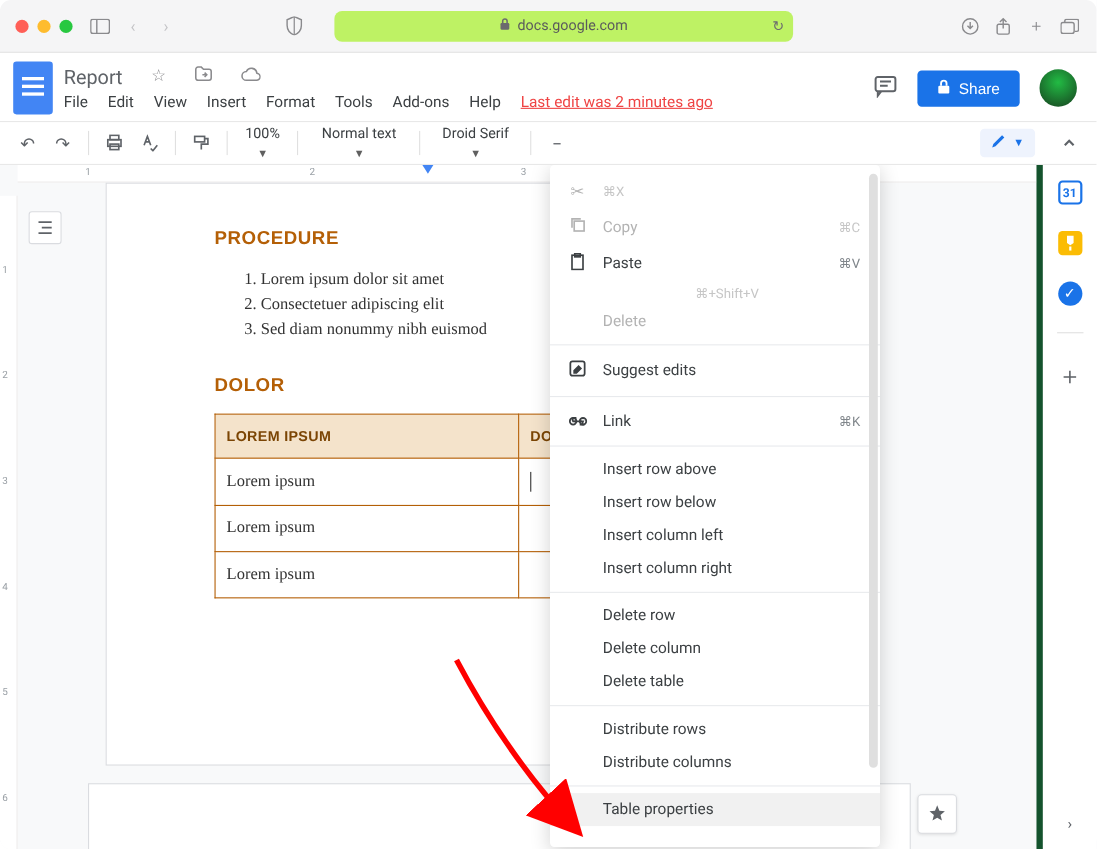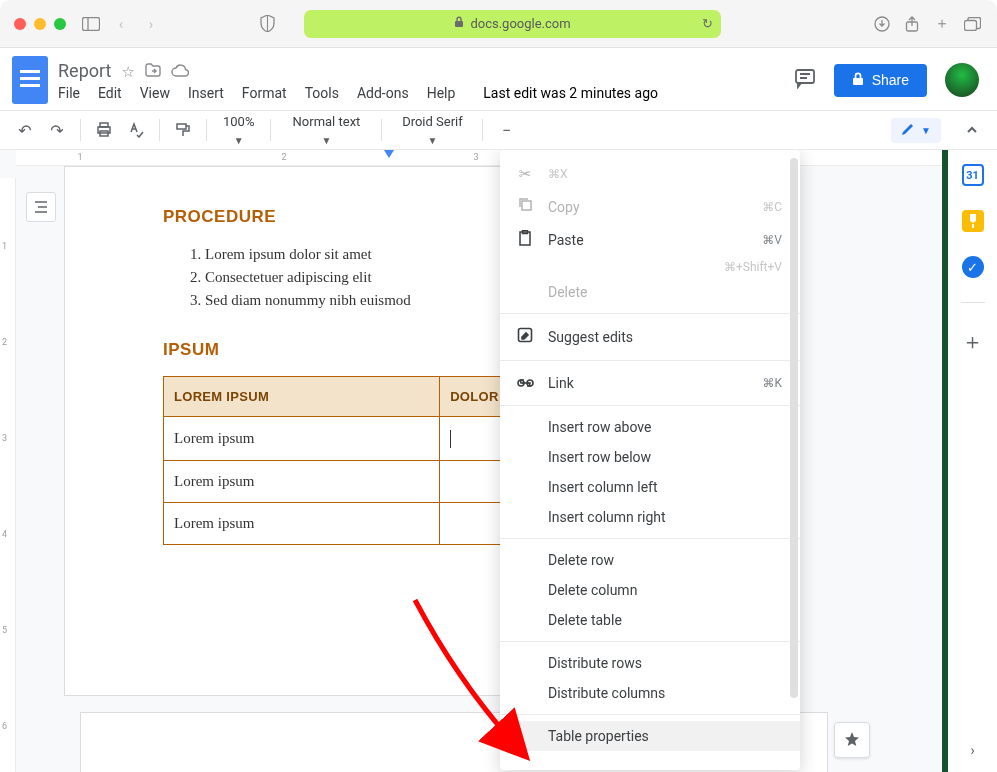--- a/index.html
+++ b/index.html
@@ -34,26 +34,26 @@
 .gdoc-logo {
   width: 36px; height: 48px; margin-right: 10px;
   background: #4285f4; border-radius: 3px; position: relative;
   display: flex; align-items: center; justify-content: center;
 }
 .gdoc-logo::after {
   content: ""; position: absolute; left: 8px; right: 8px; top: 14px; height: 3px;
   background: #fff; box-shadow: 0 7px 0 #fff, 0 14px 0 #fff;
 }
 .title-stack { flex: 1; }
-.title-row { display: flex; align-items: flex-end; gap: 10px; }
+.title-row { display: flex; align-items: flex-start; gap: 26px; }
 .doc-title { font-size: 18px; color: #5f6368; font-weight: 400; }
 .title-icon { color: #8a8a8d; font-size: 15px; }
 .menu-row { display: flex; align-items: center; gap: 18px; padding-top: 4px; font-size: 14px; color: #3c4043; }
 .menu-item { cursor: pointer; }
-.last-edit { color: #000000; margin-left: 10px; }
+.last-edit { color: #ef4444; text-decoration: underline; margin-left: 0; }
 
 .rh-actions { display: flex; align-items: center; gap: 18px; padding-right: 6px; }
 .comments-icon { color: #5f6368; font-size: 18px; }
 .share-btn {
   background: #1a73e8; color: #fff; border: none; border-radius: 4px;
   padding: 8px 18px; font-size: 14px; font-weight: 500; display: flex; align-items: center; gap: 8px;
 }
 .avatar { width: 34px; height: 34px; border-radius: 50%; background: radial-gradient(circle at 50% 35%, #2b4, #17401f); }
 
 
@@ -91,21 +91,21 @@
 }
 .vruler { position:absolute; left:0; top:28px; bottom:0; width:16px; background:#fff; border-right:1px solid #edecec; font-size:9px; color:#9aa0a6; }
 .vruler span { position:absolute; left:2px; transform:translateY(-50%); }
 .hruler { position:absolute; left:16px; right:0; top:0; height:16px; background:#fff; border-bottom:1px solid #edecec; font-size:9px; color:#9aa0a6; }
 .hruler span { position:absolute; top:2px; transform:translateX(-50%); }
 .hruler .margin-marker { position:absolute; top:0; width:0; height:0; border-left:5px solid transparent; border-right:5px solid transparent; border-top:8px solid #4285f4; }
 
 .outline-btn { position:absolute; left:26px; top:42px; width:30px; height:30px; border:1px solid #dadce0; border-radius:3px; display:flex; align-items:center; justify-content:center; color:#5f6368; background:#fff; }
 
 .page {
-  position:absolute; left: 64px; top: 16px; width: 700px; height: 530px;
+  position:absolute; left: 96px; top: 16px; width: 700px; height: 530px;
   background:#fff; border:1px solid #dadce0;
   padding: 40px 98px 40px 98px;
   font-family: Georgia, 'Droid Serif', serif; color:#333;
 }
 .page h2 { font-family: Arial, sans-serif; color:#b45f06; font-weight:700; font-size:17px; letter-spacing:0.5px; margin-bottom:16px; }
 .page ol { margin-left: 42px; margin-bottom: 28px; font-size:15px; color:#333; }
 .page ol li { padding: 3px 0; }
 
 .doc-table { width: 100%; border-collapse: collapse; margin-top: 12px; font-size:15px; }
 .doc-table th, .doc-table td { border:1px solid #b45f06; padding: 12px 10px; text-align:left; font-weight:normal; }
@@ -128,21 +128,21 @@
 }
 .cm-item.disabled { color:#b3b3b3; }
 .cm-item.hover { background:#f1f1f1; }
 .cm-icon { width:18px; text-align:center; font-size:15px; color: inherit; }
 .cm-label { flex:1; }
 .cm-shortcut { font-size:12px; color:#80868b; }
 .cm-item.disabled .cm-shortcut { color:#c6c6c6; }
 .cm-sep { height:1px; background:#e8eaed; margin:6px 0; }
 .cm-sub { padding-left: 48px; }
 .cm-sub .cm-label { }
-.cm-stack { padding: 3px 18px 3px 40px; font-size:12px; color:#c6c6c6; text-align:right; }
+.cm-stack { padding: 3px 18px 3px 40px; font-size:12px; color:#c6c6c6; text-align:center; }
 
 
 .arrow-svg { position:absolute; left:400px; top:440px; width:160px; height:180px; z-index:200; pointer-events:none; }
 
 .explore-btn {
   position:absolute; right:72px; bottom:14px; width:36px; height:36px;
   background:#fff; border:1px solid #dadce0; border-radius:4px; box-shadow:0 1px 3px rgba(0,0,0,0.1);
   display:flex; align-items:center; justify-content:center; color:#5f6368;
 }
 </style>
@@ -341,21 +341,21 @@
         </svg>
     </div>
 
     <div class="page">
       <h2>PROCEDURE</h2>
       <ol>
         <li>Lorem ipsum dolor sit amet</li>
         <li>Consectetuer adipiscing elit</li>
         <li>Sed diam nonummy nibh euismod</li>
       </ol>
-      <h2>IPSUM</h2>
+      <h2>DOLOR</h2>
       <table class="doc-table">
         <tbody>
             <tr>
           <th>LOREM IPSUM</th>
           <th>DOLOR SIT</th>
         </tr>
         <tr>
           <td>Lorem ipsum</td>
           <td><span class="caret"></span></td>
         </tr>

